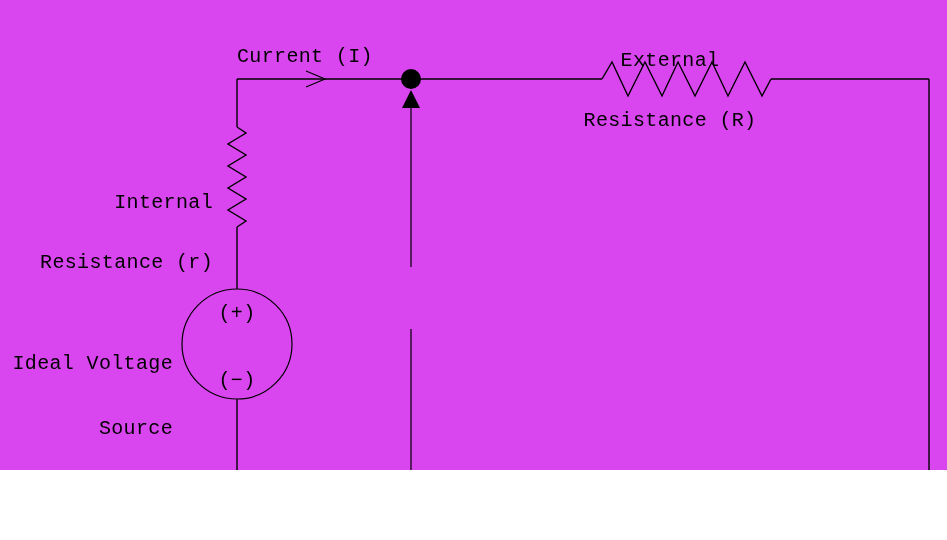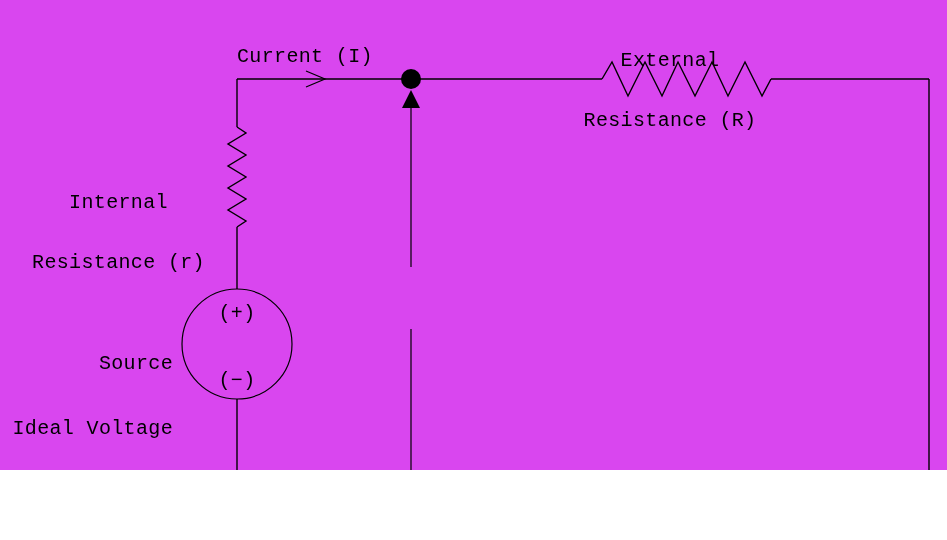--- a/index.html
+++ b/index.html
@@ -66,28 +66,28 @@
     <polygon class="filled" points="410,505 401,487 419,487"></polygon>
   </svg>
 
   <div class="lbl" style="left:237px; top:47px;">Current (I)</div>
 
   <div class="lbl center" style="left:538px; top:11px; width:264px;">
     <div class="line">External</div>
     <div class="line">Resistance (R)</div>
   </div>
 
-  <div class="lbl right" style="left:12px; top:153px; width:213px;text-align:center;">
+  <div class="lbl right" style="left:0px; top:153px; width:213px;">
     <div class="line">Internal</div>
     <div class="line">Resistance (r)</div>
   </div>
 
   <div class="lbl right lh21" style="left:0px; top:310px; width:173px;">
+    <div class="line">Ideal Voltage</div>
     <div class="line">Source</div>
-    <div class="line">Ideal Voltage</div>
   </div>
 
 
   <div class="lbl center" style="left:197px; top:304px; width:80px;">(+)</div>
 
   <div class="lbl center" style="left:197px; top:371px; width:80px;">(−)</div>
 
 </div>
 
 </body></html>

